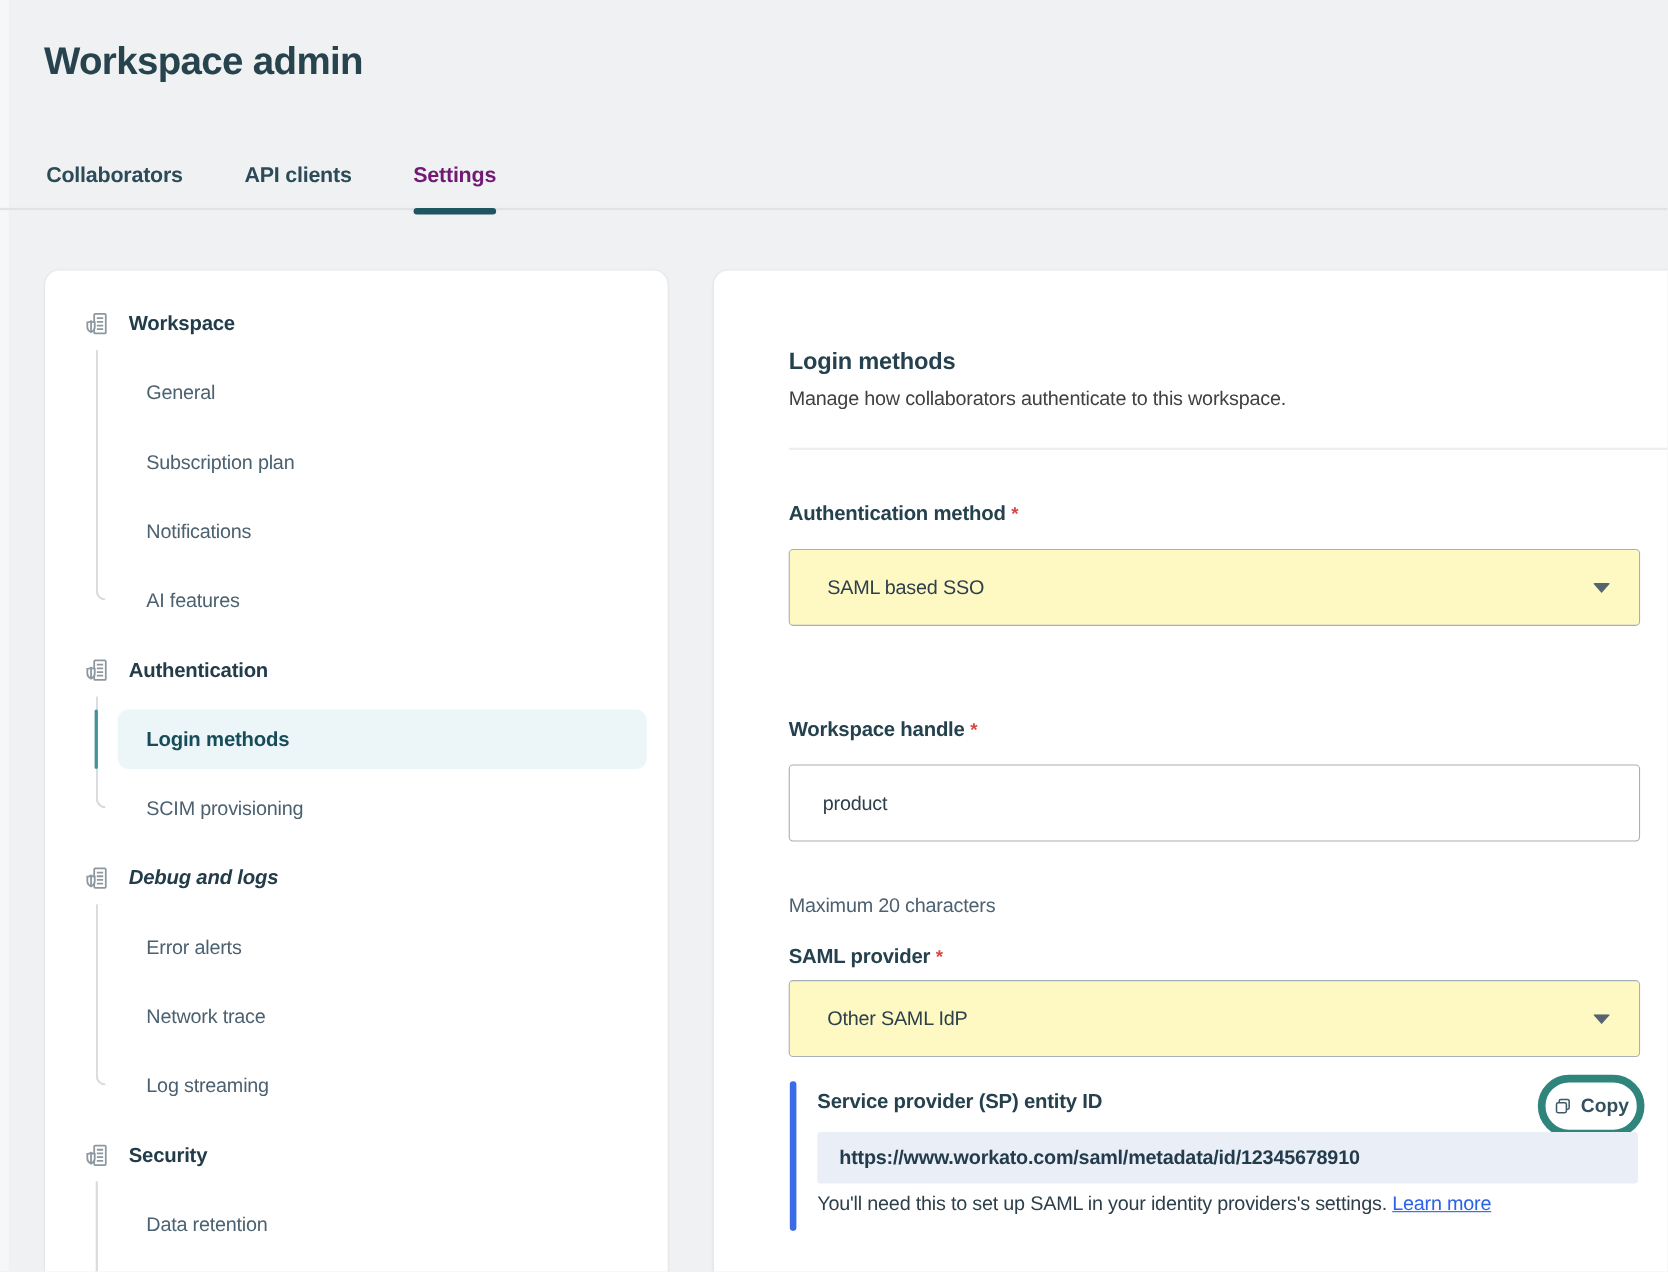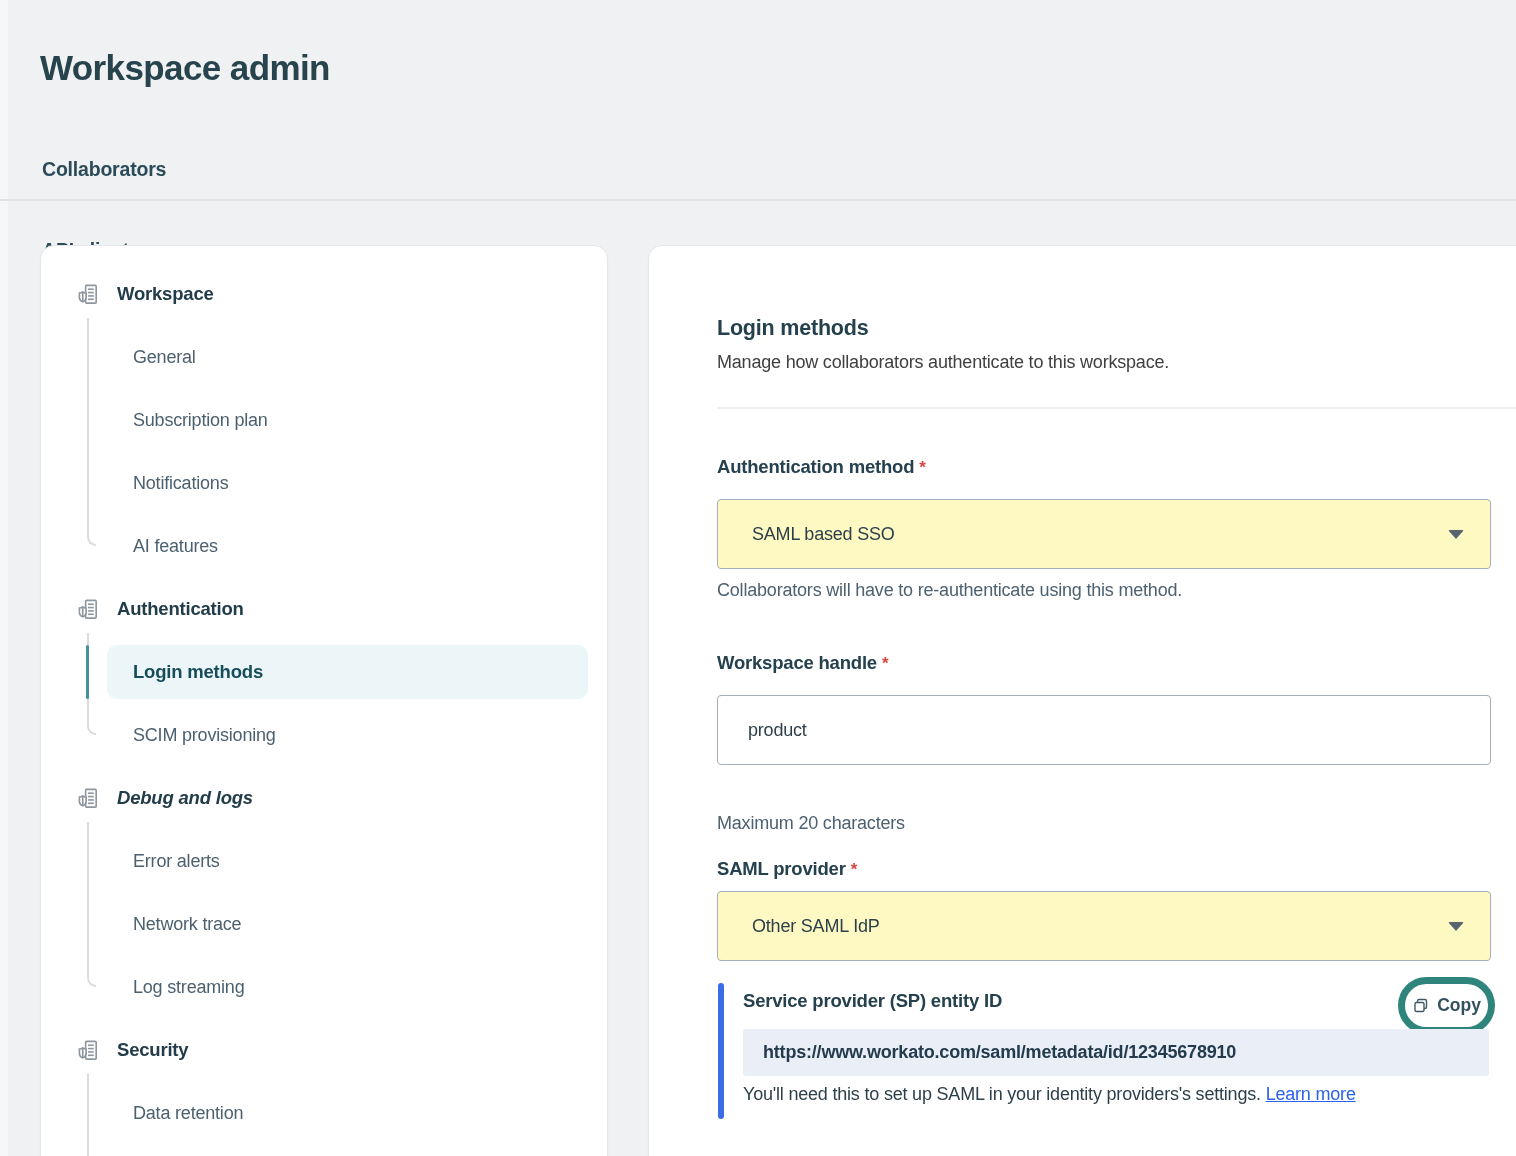--- a/index.html
+++ b/index.html
@@ -7,33 +7,33 @@
   body {
     position:relative;
     background:#f0f1f2;
     font-family:"Liberation Sans", sans-serif;
     color:#27444e;
   }
   .left-strip{ position:absolute; left:0; top:0; width:8px; height:100%; background:#f6f7f8; }
 
   
   .page-title{
-    position:absolute; left:40px; top:48px;
+    position:absolute; left:40px; top:36px;
     font-size:35px; font-weight:700; letter-spacing:-0.6px; color:#27444e;
   }
   .tabs{
-    position:absolute; left:0; top:156px; width:100%; height:45px;
+    position:absolute; left:0; top:146px; width:100%; height:45px;
     border-bottom:2px solid #e0e3e5;
-    display:flex; align-items:flex-start; gap:56px; padding-left:42px;flex-direction:column;
+    display:flex; align-items:flex-start; gap:56px; padding-left:42px;
   }
   .tab{
     position:relative; height:45px; font-size:19.5px; font-weight:700;
     letter-spacing:-0.2px; color:#2b4b58; cursor:pointer; padding-top:2px;
   }
-  .tab.active{ color:#0c4a6e;margin-left:19px; }
+  .tab.active{ color:#701a75; }
   .tab.active::after{
     content:""; position:absolute; left:0; right:0; bottom:-4px; height:6px;
     border-radius:3px; background:#1f5560;
   }
 
   
   .card{
     position:absolute; top:245px; background:#ffffff;
     border:1px solid #e4e7e9; border-radius:14px;
     box-shadow:0 1px 2px rgba(20,40,50,0.03);
@@ -228,21 +228,20 @@
   <div class="m-abs section-desc">Manage how collaborators authenticate to this workspace.</div>
   <div class="m-abs divider"></div>
 
   <div class="m-abs" style="left:68px; top:210px;">
     <span class="field-label">Authentication method</span><span class="star">*</span>
   </div>
   <div class="m-abs selectbox" style="top:253px;">
     <span class="value">SAML based SSO</span>
     <span class="caret"></span>
   </div>
-  <div class="m-abs help-text" style="left:68px; top:334px;">Collaborators will have to re-authenticate using this method.</div>
 
   <div class="m-abs" style="left:68px; top:406px;">
     <span class="field-label">Workspace handle</span><span class="star">*</span>
   </div>
   <input class="m-abs textbox" style="top: 449px;" value="product">
   <div class="m-abs help-text" style="left:68px; top:530px;margin-top:37px;">Maximum 20 characters</div>
 
   <div class="m-abs" style="left:68px; top:612px;">
     <span class="field-label">SAML provider</span><span class="star">*</span>
   </div>

